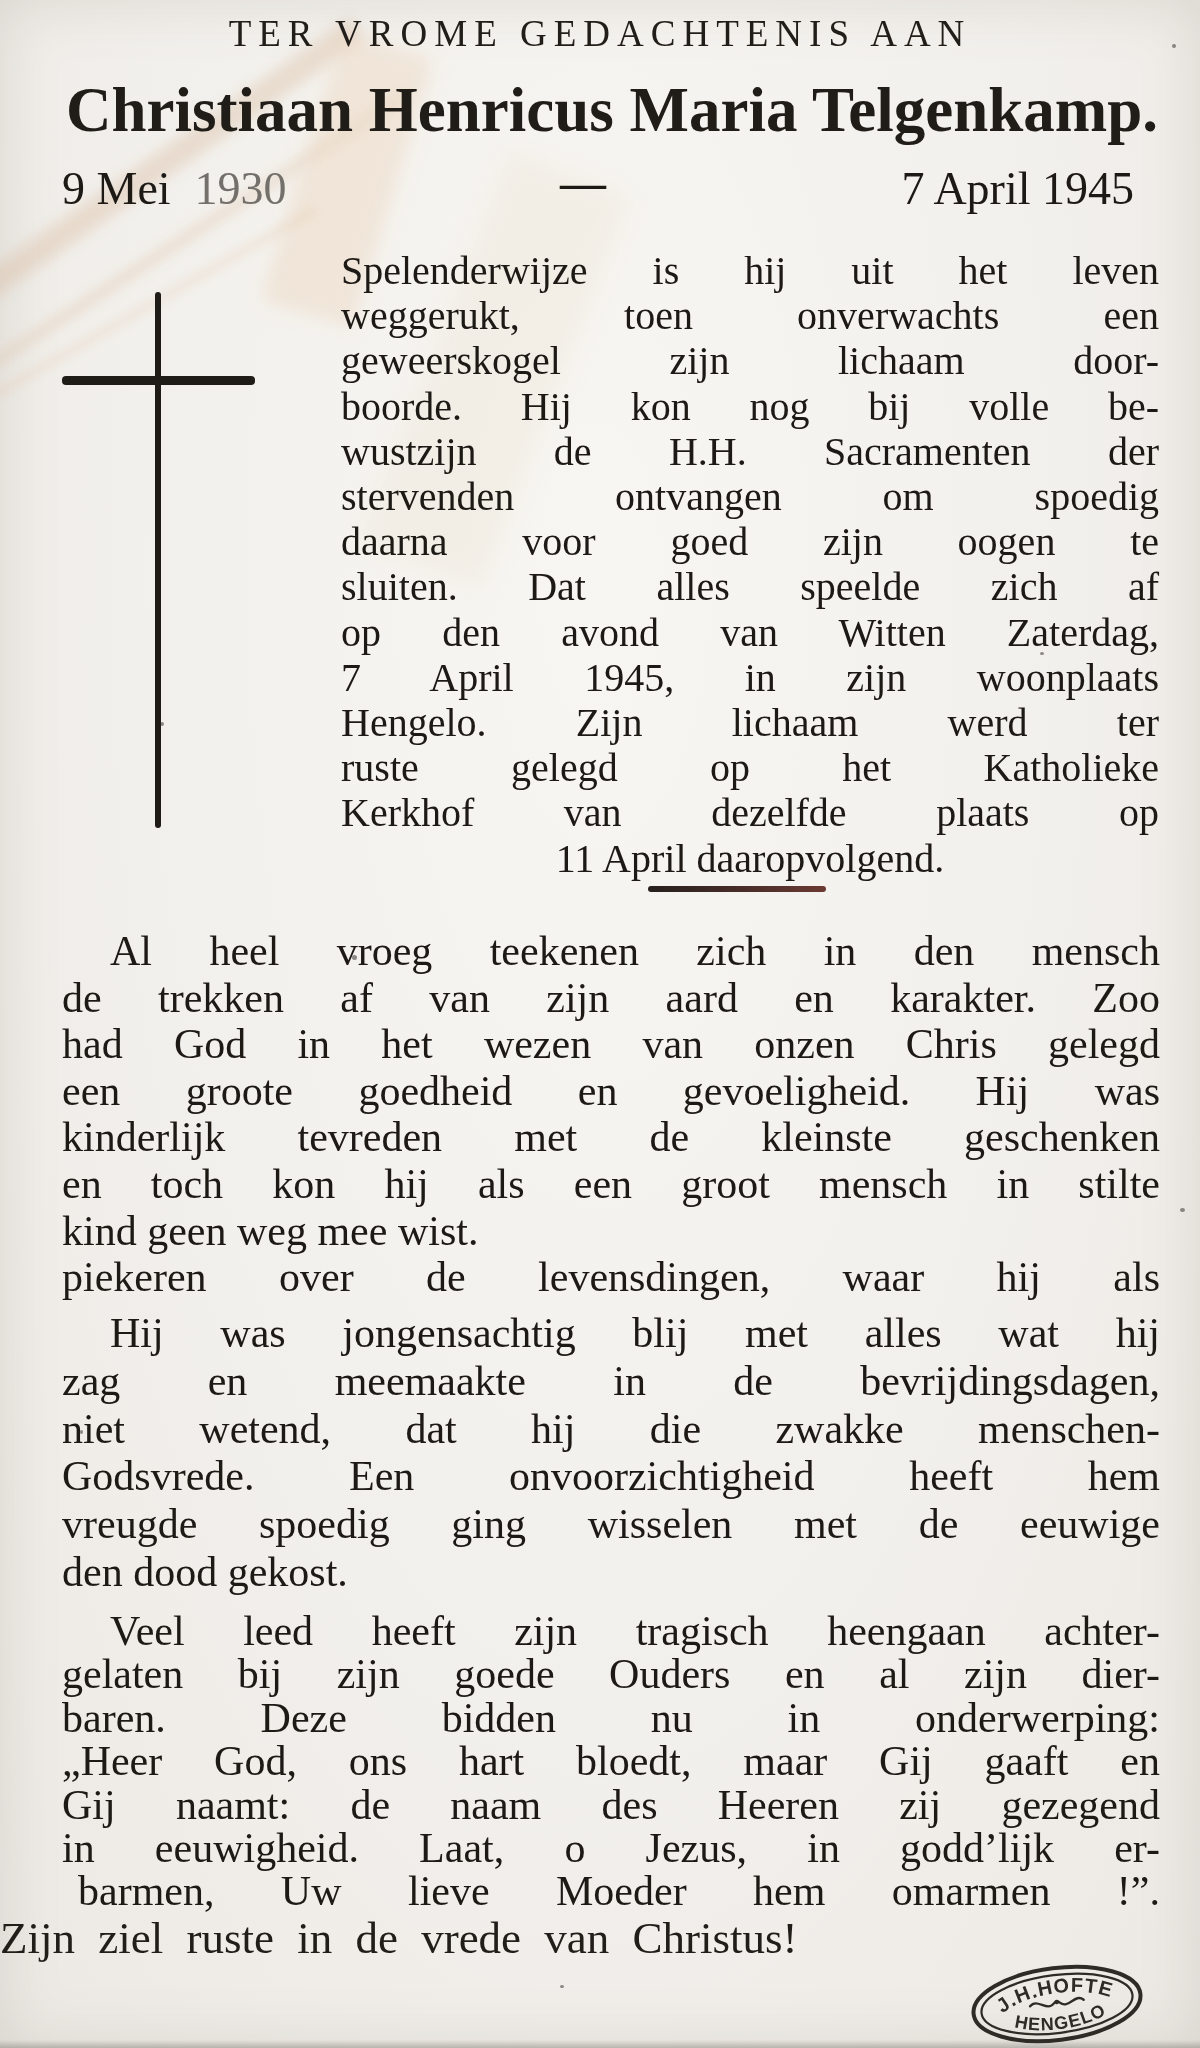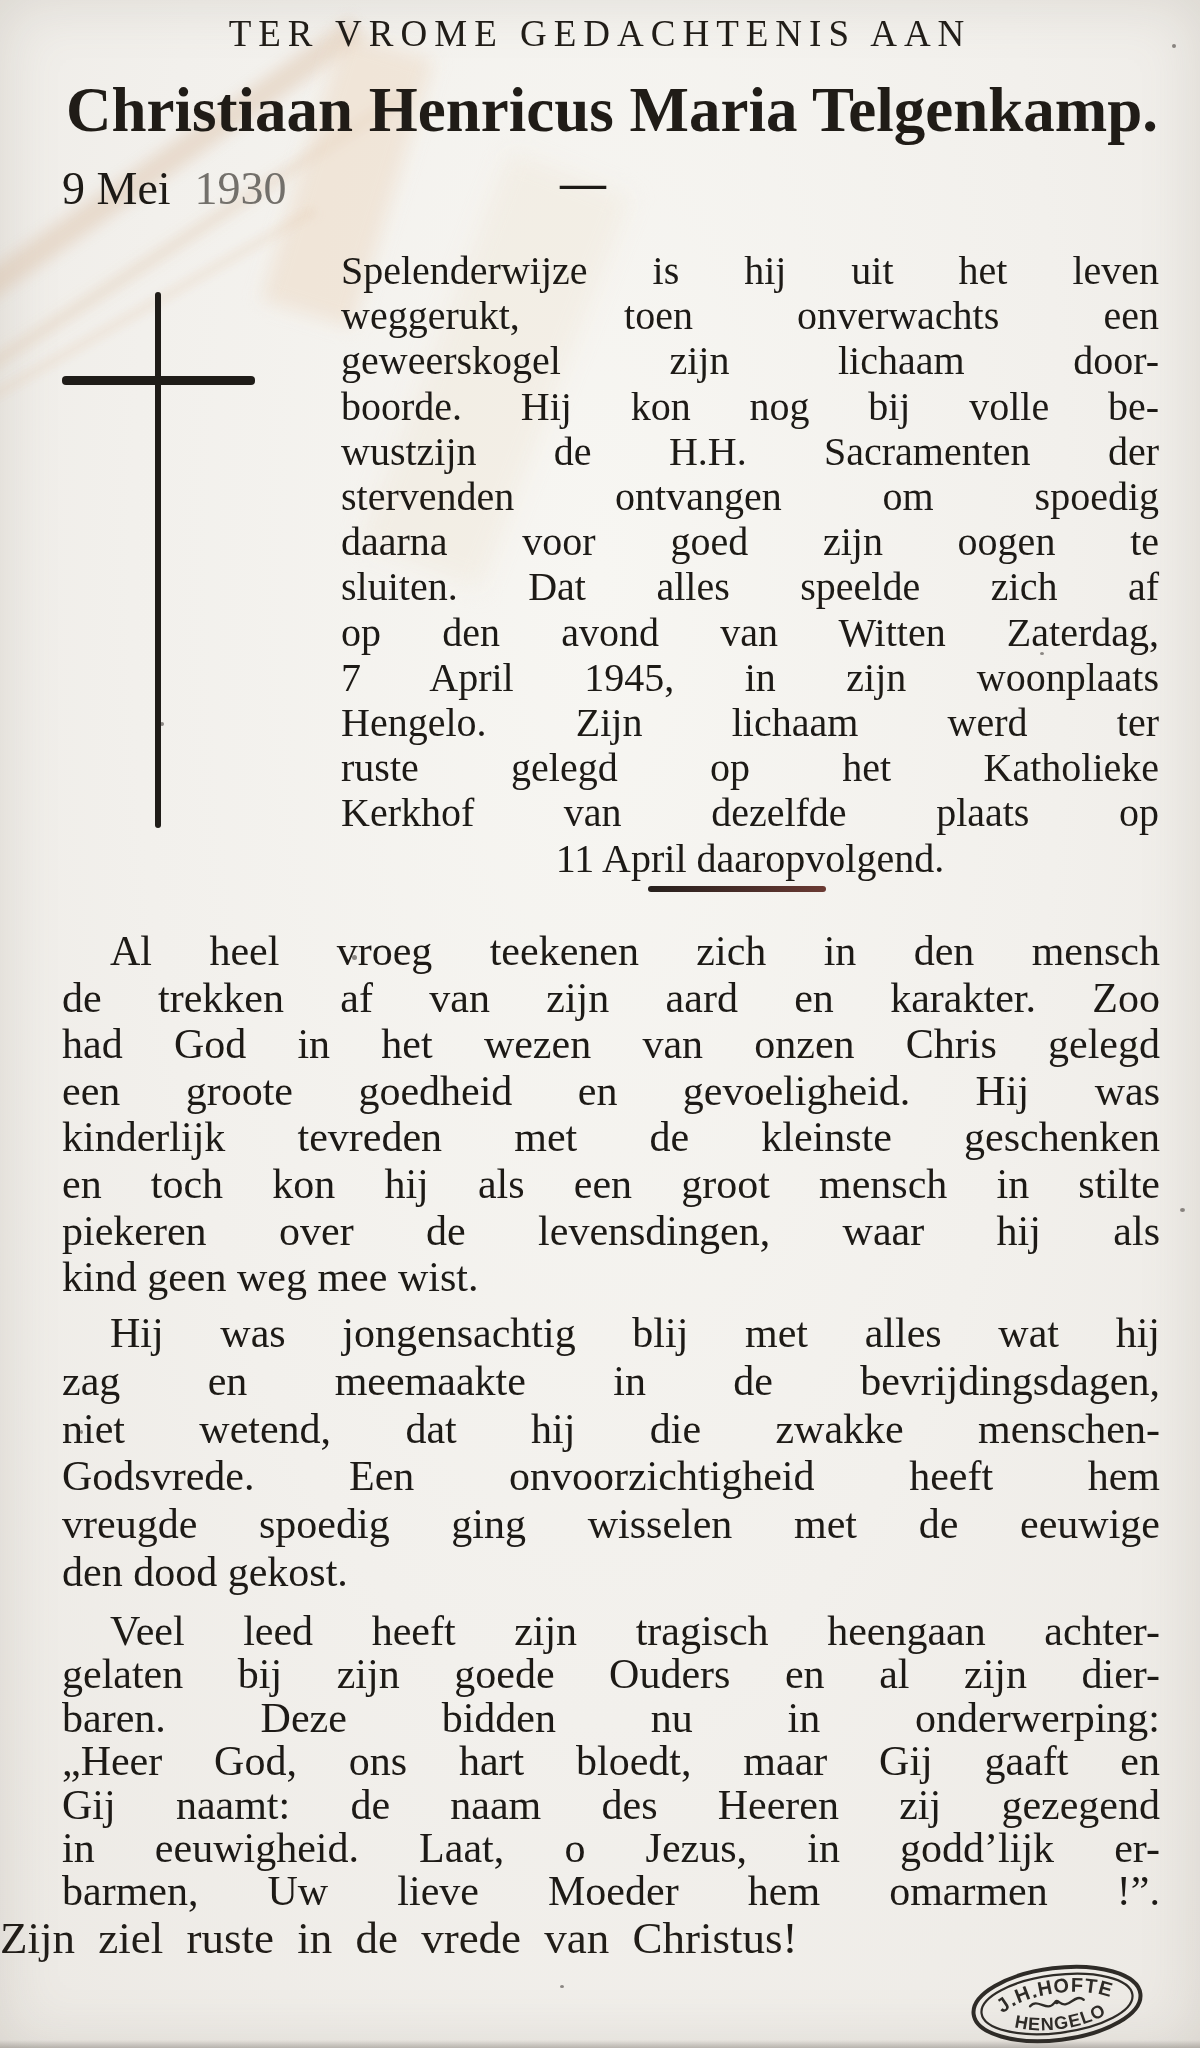--- a/index.html
+++ b/index.html
@@ -74,21 +74,21 @@
     border-radius:3px;
   }
   .para{position:absolute;left:62px;width:1098px;font-size:42px;}
   .para .tline:first-child{text-indent:48px;}
   .p2{top:928px;} .p2 .tline{line-height:46.6px;}
   .p3{top:1310px;} .p3 .tline{line-height:47.8px;}
   .p4{top:1610px;} .p4 .tline{line-height:43.4px;}
   .tline{text-align:justify;text-align-last:justify;}
   .tline.last-left{text-align-last:left;}
   .tline.last-center{text-align-last:center;}
-  .tline.last-justify{text-align-last:justify;}
+  .tline.last-justify{text-align-last:justify;margin-left:16px;}
   .closing{
     position:absolute;left:0;top:1912px;width:100%;
     font-size:45px;word-spacing:12px;white-space:nowrap;
     color:#211d18;
   }
   
   .stamp{position:absolute;left:966px;top:1962px;width:182px;height:84px;}
 </style>
 </head>
 <body>
@@ -109,20 +109,21 @@
   <div class="speck sp7"></div>
   <div class="speck sp8"></div>
 
   <div class="dedication">TER VROME GEDACHTENIS AAN</div>
 
   <h1 class="title">Christiaan Henricus Maria Telgenkamp.</h1>
 
   <div class="dates">
     <span class="date-left"><span>9 Mei</span><span class="birth-year">1930</span></span>
     <span class="date-dash">—</span>
+    <span class="date-right">7 April 1945</span>
   </div>
 
   <div class="cross">
     <span class="cross-v"></span>
     <span class="cross-h"></span>
   </div>
 
   <div class="obituary">
       <div class="tline">Spelenderwijze is hij uit het leven</div>
       <div class="tline">weggerukt, toen onverwachts een</div>
@@ -142,22 +143,22 @@
 
   <div class="divider"></div>
 
   <div class="para p2">
       <div class="tline">Al heel vroeg teekenen zich in den mensch</div>
       <div class="tline">de trekken af van zijn aard en karakter. Zoo</div>
       <div class="tline">had God in het wezen van onzen Chris gelegd</div>
       <div class="tline">een groote goedheid en gevoeligheid. Hij was</div>
       <div class="tline">kinderlijk tevreden met de kleinste geschenken</div>
       <div class="tline">en toch kon hij als een groot mensch in stilte</div>
+      <div class="tline last-left">kind geen weg mee wist.</div>
       <div class="tline">piekeren over de levensdingen, waar hij als</div>
-      <div class="tline last-left">kind geen weg mee wist.</div>
     </div>
 
   <div class="para p3">
       <div class="tline">Hij was jongensachtig blij met alles wat hij</div>
       <div class="tline">zag en meemaakte in de bevrijdingsdagen,</div>
       <div class="tline">niet wetend, dat hij die zwakke menschen-</div>
       <div class="tline">Godsvrede. Een onvoorzichtigheid heeft hem</div>
       <div class="tline">vreugde spoedig ging wisselen met de eeuwige</div>
       <div class="tline last-left">den dood gekost.</div>
     </div>

